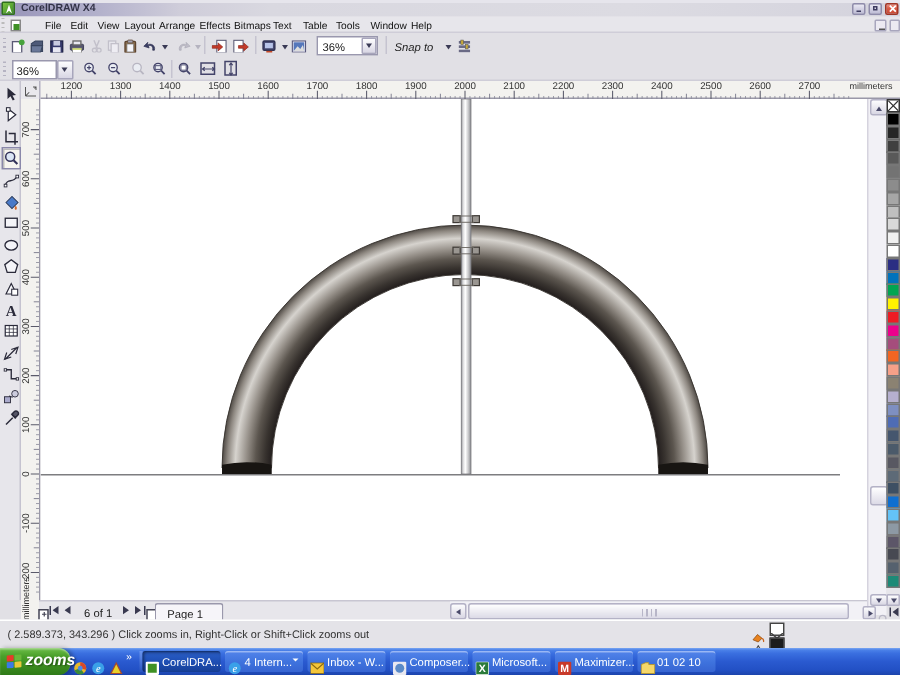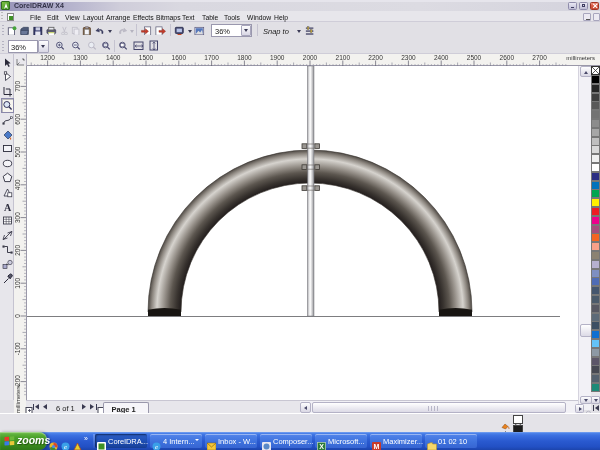--- a/index.html
+++ b/index.html
@@ -669,21 +669,21 @@
         <path d="M0 0 L4 2.75 L0 5.5 Z"></path>
       </svg>
       <svg class="abs" style="left:64px;top:3.2px;" width="5" height="6.5" fill="#3a3a50">
         <path d="M0 0 L4 2.75 L0 5.5 Z"></path>
       </svg>
       <div class="abs" style="left:69.5px;top:3.2px;width:1px;height:5.5px;background:#3a3a50;"></div>
       <div class="abs" style="left:71px;top:1px;width:9px;height:10px;"><svg width="9" height="10">
           <rect x="1" y="1.5" width="6" height="7.5" fill="#fff" stroke="#445"></rect>
         </svg></div>
       <div class="abs" style="left:76.5px;top:0.5px;width:46px;height:12px;background:#f6f5f9;border:1px solid #9a98ac;border-bottom:none;border-radius:2px 2px 0 0;">
-        <div class="abs tt" style="left:8px;top:2px;font-size:7.5px;color:#222;font-weight:bold;">Page 1</div>
+        <div class="abs tt" style="left:8px;top:2px;font-size:7.5px;color:#222;">Page 1</div>
       </div>
       <div class="abs" style="left:274px;top:0px;width:278px;height:12.5px;background:#f2f1f6;"></div>
       <div class="abs" style="left:274px;top:0.5px;width:11px;height:11.5px;background:linear-gradient(#fdfdfe,#d9d7e4);border:1px solid #b4b2c6;border-radius:2px;">
         <div class="abs" style="left:2.5px;top:3px;border-top:2.8px solid transparent;border-bottom:2.8px solid transparent;border-right:3.5px solid #4a4a6a;"></div>
       </div>
       <div class="abs" style="left:286px;top:0.5px;width:254px;height:11.5px;background:linear-gradient(#fff,#dcdae6);border:1px solid #b4b2c6;border-radius:2px;">
         <div class="abs" style="left:115px;top:3px;width:10px;height:5px;background:repeating-linear-gradient(to right,#b8b6c8 0 1px,transparent 1px 3px);"></div>
       </div>
     </div>
 <div class="abs" style="left:575px;top:404px;width:9px;height:8.5px;background:linear-gradient(#fdfdfe,#d9d7e4);border:1px solid #b4b2c6;border-radius:1.5px;">
@@ -691,20 +691,21 @@
     </div>
 <div class="abs" style="left:585px;top:404px;width:8px;height:8px;opacity:0.55;"><svg width="8" height="8">
         <circle cx="3.4" cy="3.4" r="2.2" fill="none" stroke="#9a98ae" stroke-width="0.9"></circle>
         <line x1="5" y1="5" x2="7" y2="7" stroke="#9a98ae" stroke-width="1"></line>
       </svg></div>
 <div class="abs" style="left:593px;top:405px;width:1.2px;height:6px;background:#3a3a50;"></div>
     <svg class="abs" style="left:595px;top:405px;" width="5" height="7" fill="#3a3a50">
       <path d="M4 0 L0 3 L4 6 Z"></path>
     </svg>
 <div class="abs" style="left:0;top:413px;width:600px;height:19px;background:#e4e3e8;border-top:1px solid #fff;">
+<div class="abs tt" style="left:5px;top:3.5px;font-size:7.3px;color:#333;">( 2.589.373, 343.296 ) Click zooms in, Right-Click or Shift+Click zooms out</div>
 <div class="abs" style="left:501px;top:1.5px;width:9px;height:8px;"><svg width="9" height="8">
           <path d="M1 5.5 L4 2 L7 4.5 L4.5 7 Z" fill="#e8821e" stroke="#8a4a10" stroke-width="0.5"></path>
           <path d="M6.5 4.5 q2 0.5 1.5 2.5" stroke="#c8641a" fill="none" stroke-width="0.8"></path>
         </svg></div>
 <div class="abs" style="left:513px;top:0.5px;width:10px;height:9px;background:#fff;border:1px solid #444;"><svg width="8" height="7">
           <path d="M0 0 L8 7 M8 0 L0 7" stroke="#444" stroke-width="0.9"></path>
         </svg></div>
 <div class="abs" style="left:503px;top:10.5px;width:5px;height:8px;"><svg width="5" height="8">
           <path d="M1 3 L2.5 0.5 L4 3 V7.5 H1 Z" fill="#f0f0f4" stroke="#444" stroke-width="0.7"></path>
         </svg></div>

